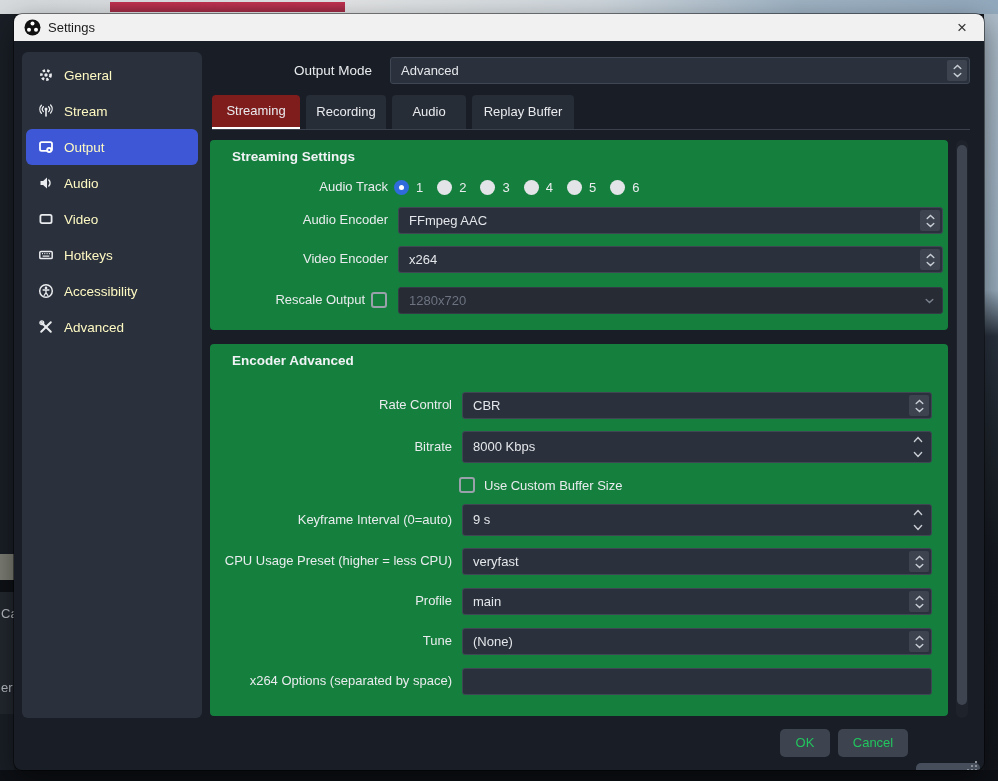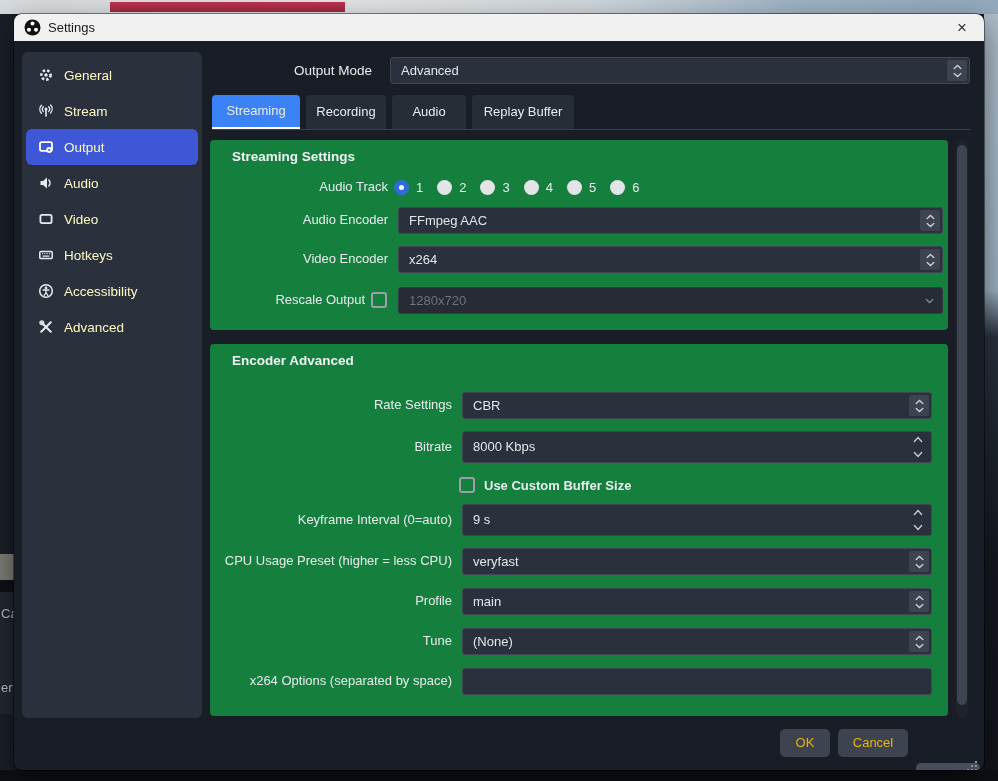--- a/index.html
+++ b/index.html
@@ -52,21 +52,21 @@
   .spin .cval { line-height:30px; }
   .spin .arr-up { position:absolute; right:8px; top:4px; }
   .spin .arr-dn { position:absolute; right:8px; bottom:4px; }
   .combo.disabled { background:#262b34; border-color:#343a46; }
   .combo.disabled .cval { color:#6d7380; }
   .combo.disabled .onlydn { position:absolute; right:8px; top:10px; }
 
   
   .tab { position:absolute; top:81px; height:34px; border-radius:4px 4px 0 0; background:#272d37;
     color:#e9ebee; font-size:13px; text-align:center; line-height:34px; }
-  .tab.active { background:#3b82f6; border-bottom:2px solid #ffffff; line-height:32px; }
+  .tab.active { background:#7f1d1d; border-bottom:2px solid #ffffff; line-height:32px; }
   #tabline { left:198px; top:115px; width:758px; height:1px; background:#3a404c; }
 
   
   .panel { position:absolute; left:196px; width:738px; background:#15803d; border-radius:4px; }
   .panel-title { position:absolute; left:22px; top:9px; font-size:13.5px; font-weight:700; color:#f0f2f5; }
   .rlabel { position:absolute; left:0; text-align:right; color:#e9ebee; font-size:13px; }
   .p1 .rlabel { width:178px; }
   .p2 .rlabel { width:242px; }
 
   
@@ -81,21 +81,21 @@
   
   .checkbox { position:absolute; width:16px; height:16px; border:2px solid #9aa1ab; border-radius:3px; background:transparent; }
   .cb-label { position:absolute; color:#e9ebee; font-size:13px; }
 
   
   #scroll-track { left:942px; top:126px; width:12px; height:578px; background:#1e232b; border-radius:6px; }
   #scroll-thumb { left:943px; top:131px; width:10px; height:560px; background:#3e4450; border-radius:5px; }
 
   
   .btn { position:absolute; top:715px; height:28px; background:#3d434f; border-radius:5px;
-    color:#eab308; font-size:13px; text-align:center; line-height:28px; }
+    color:#22c55e; font-size:13px; text-align:center; line-height:28px; }
   #btn-apply { background:#474e5b; }
   #grip { left:952px; top:746px; width:12px; height:12px; }
 </style>
 </head>
 <body>
 
 <div class="abs" id="bg-top"></div>
 <div class="abs" id="bg-top-red"></div>
 <div class="abs" id="bg-left">
   <div class="abs bg-left-block1"></div>
@@ -266,21 +266,21 @@
       <span class="cval">1280x720</span>
       <svg class="onlydn" width="9" height="6" viewBox="0 0 9 6">
           <path d="M1.2 1.4 4.5 4.6 7.8 1.4" fill="none" stroke="#7b818c" stroke-width="1.4" stroke-linecap="round"></path>
         </svg>
     </div>
   </div>
 
   <div class="panel p2" style="top:330px; height:372px;">
     <div class="panel-title">Encoder Advanced</div>
 
-    <div class="rlabel" style="top:53px;">Rate Settings</div>
+    <div class="rlabel" style="top:53px;">Rate Control</div>
     <div class="combo" style="left:252px; top:48px; width:470px;">
       <span class="cval">CBR</span>
       <span class="spinseg">
         <svg width="9" height="6" viewBox="0 0 9 6">
             <path d="M1.2 4.6 4.5 1.4 7.8 4.6" fill="none" stroke="#c8ccd3" stroke-width="1.4" stroke-linecap="round"></path>
           </svg>
         <svg width="9" height="6" viewBox="0 0 9 6">
             <path d="M1.2 1.4 4.5 4.6 7.8 1.4" fill="none" stroke="#c8ccd3" stroke-width="1.4" stroke-linecap="round"></path>
           </svg>
       </span>
@@ -291,21 +291,21 @@
       <span class="cval">8000 Kbps</span>
       <svg class="arr-up" width="10" height="7" viewBox="0 0 10 7">
           <path d="M1.4 5.4 5 1.6 8.6 5.4" fill="none" stroke="#c8ccd3" stroke-width="1.4" stroke-linecap="round"></path>
         </svg>
       <svg class="arr-dn" width="10" height="7" viewBox="0 0 10 7">
           <path d="M1.4 1.6 5 5.4 8.6 1.6" fill="none" stroke="#c8ccd3" stroke-width="1.4" stroke-linecap="round"></path>
         </svg>
     </div>
 
     <div class="checkbox" style="left:249px; top:133px;"></div>
-    <div class="cb-label" style="left:274px; top:134px;font-weight:bold;">Use Custom Buffer Size</div>
+    <div class="cb-label" style="left:274px; top:134px;">Use Custom Buffer Size</div>
 
     <div class="rlabel" style="top:168px;">Keyframe Interval (0=auto)</div>
     <div class="spin" style="left:252px; top:160px; width:470px;">
       <span class="cval">9 s</span>
       <svg class="arr-up" width="10" height="7" viewBox="0 0 10 7">
           <path d="M1.4 5.4 5 1.6 8.6 5.4" fill="none" stroke="#c8ccd3" stroke-width="1.4" stroke-linecap="round"></path>
         </svg>
       <svg class="arr-dn" width="10" height="7" viewBox="0 0 10 7">
           <path d="M1.4 1.6 5 5.4 8.6 1.6" fill="none" stroke="#c8ccd3" stroke-width="1.4" stroke-linecap="round"></path>
         </svg>

